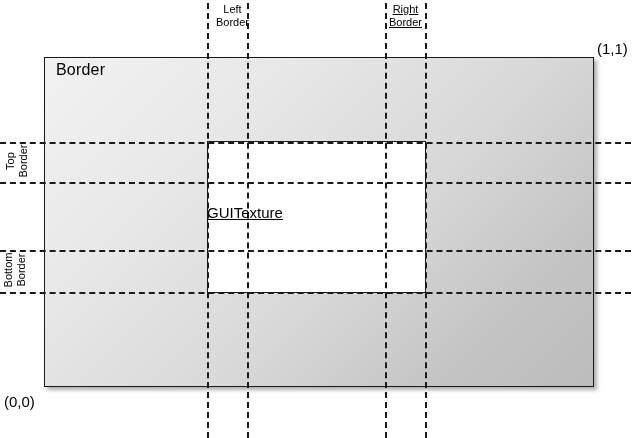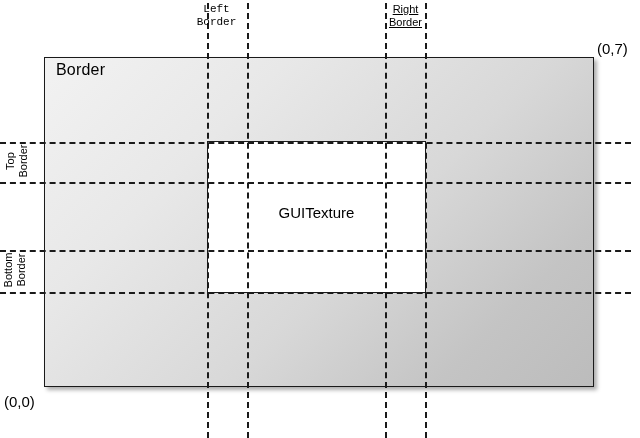--- a/index.html
+++ b/index.html
@@ -55,24 +55,25 @@
     background: #ffffff;
     border: 1.5px solid #1a1a1a;
     box-sizing: border-box;
   }
 
   .texture-label {
     position: absolute;
     left: 207px;
     top: 204px;
     width: 219px;
-    text-align: center;
+    text-align: left;
     font-size: 15px;
     line-height: 18px;
     white-space: nowrap;
+    text-decoration: underline;
   }
 
   
   .vline {
     position: absolute;
     top: 3px;
     height: 435px;
     width: 0;
     border-left: 2px dashed #1a1a1a;
   }
@@ -133,36 +134,36 @@
 
   <div class="vline" style="left:207px;"></div>
   <div class="vline" style="left:247px;"></div>
   <div class="vline" style="left:385px;"></div>
   <div class="vline" style="left:425px;"></div>
 
   <div class="screen-label">Border</div>
 
   <div class="texture-label">GUITexture</div>
 
-  <div class="edge-label-h" style="left:196px; width:41px;font-family:Liberation Mono, monospace;">
+  <div class="edge-label-h" style="left:212px; width:41px;">
     <div>Left</div>
     <div>Border</div>
   </div>
 
   <div class="edge-label-h" style="left:385px; width:41px;text-decoration:underline;">
     <div>Right</div>
     <div>Border</div>
   </div>
 
   <div class="edge-label-v" style="left:4px; top:181px; width:40px;">
     <span class="ln">Top</span>
     <span class="ln">Border</span>
   </div>
 
   <div class="edge-label-v" style="left:2px; top:291px; width:42px;">
     <span class="ln">Bottom</span>
     <span class="ln">Border</span>
   </div>
 
-  <div class="corner-label corner-tr">(0,7)</div>
+  <div class="corner-label corner-tr">(1,1)</div>
   <div class="corner-label corner-bl">(0,0)</div>
 
 </div>
 
 </body></html>

